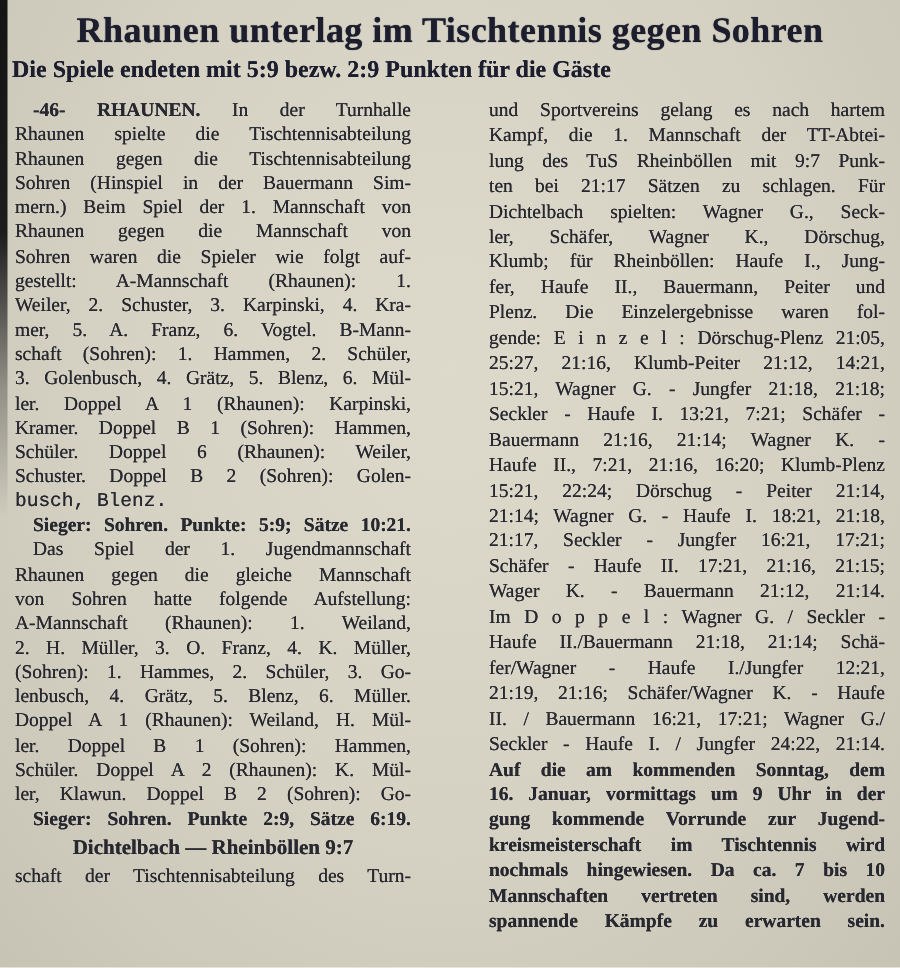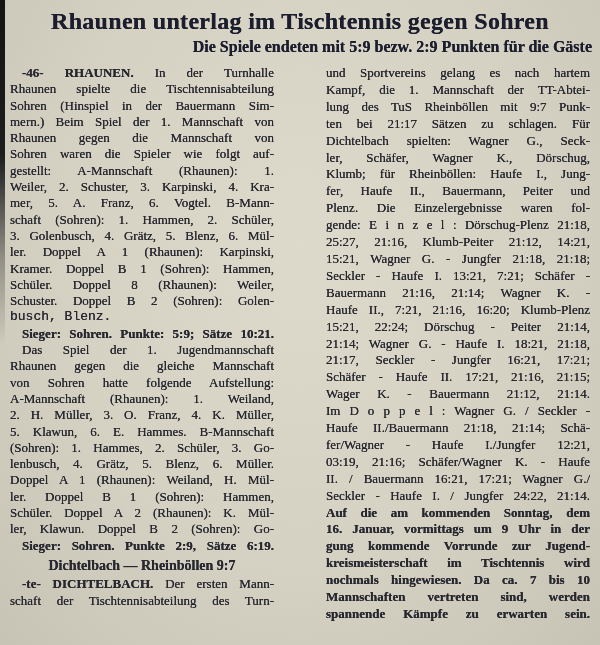--- a/index.html
+++ b/index.html
@@ -23,21 +23,21 @@
     pointer-events:none;
   }
   .headline{
     font-size:24px;font-weight:bold;text-align:center;
     color:var(--headline-ink);
     letter-spacing:0.3px;
     margin:4px 0 3px 0;
     text-shadow:0 0 0.6px currentColor;
   }
   .subheadline{
-    font-size:16px;font-weight:bold;text-align:right;
+    font-size:16px;font-weight:bold;text-align:left;
     color:var(--headline-ink);
     margin:0 0 9px 0;
     text-shadow:0 0 0.4px currentColor;
   }
   .columns{display:flex;gap:24px;padding:0 2px;}
   .col{flex:1;min-width:0;font-size:13px;}
   .col[data-col="0"]{line-height:16.3px;}
   .col[data-col="1"]{line-height:16.9px;margin-left:28px;}
   .line{
     text-align:justify;
@@ -60,77 +60,76 @@
 <body>
 
 <div class="scan">
   <div class="edge-left"></div>
   <div class="headline">Rhaunen unterlag im Tischtennis gegen Sohren</div>
   <div class="subheadline">Die Spiele endeten mit 5:9 bezw. 2:9 Punkten für die Gäste</div>
   <div class="columns">
     <div class="col" data-col="0">
         <div class="line indent"><span class="b">-46- RHAUNEN. </span><span>In der Turnhalle</span></div>
         <div class="line"><span>Rhaunen spielte die Tischtennisabteilung</span></div>
+        <div class="line"><span>Rhaunen gegen die Tischtennisabteilung</span></div>
         <div class="line"><span>Sohren (Hinspiel in der Bauermann Sim-</span></div>
         <div class="line"><span>mern.) Beim Spiel der 1. Mannschaft von</span></div>
         <div class="line"><span>Rhaunen gegen die Mannschaft von</span></div>
         <div class="line"><span>Sohren waren die Spieler wie folgt auf-</span></div>
         <div class="line"><span>gestellt: A-Mannschaft (Rhaunen): 1.</span></div>
         <div class="line"><span>Weiler, 2. Schuster, 3. Karpinski, 4. Kra-</span></div>
         <div class="line"><span>mer, 5. A. Franz, 6. Vogtel. B-Mann-</span></div>
         <div class="line"><span>schaft (Sohren): 1. Hammen, 2. Schüler,</span></div>
         <div class="line"><span>3. Golenbusch, 4. Grätz, 5. Blenz, 6. Mül-</span></div>
         <div class="line"><span>ler. Doppel A 1 (Rhaunen): Karpinski,</span></div>
         <div class="line"><span>Kramer. Doppel B 1 (Sohren): Hammen,</span></div>
-        <div class="line"><span>Schüler. Doppel 8 (Rhaunen): Weiler,</span></div>
+        <div class="line"><span>Schüler. Doppel 6 (Rhaunen): Weiler,</span></div>
         <div class="line"><span>Schuster. Doppel B 2 (Sohren): Golen-</span></div>
         <div class="line nojust"><span>busch, Blenz.</span></div>
         <div class="line bold indent"><span>Sieger: Sohren. Punkte: 5:9; Sätze 10:21.</span></div>
         <div class="line indent"><span>Das Spiel der 1. Jugendmannschaft</span></div>
         <div class="line"><span>Rhaunen gegen die gleiche Mannschaft</span></div>
         <div class="line"><span>von Sohren hatte folgende Aufstellung:</span></div>
         <div class="line"><span>A-Mannschaft (Rhaunen): 1. Weiland,</span></div>
         <div class="line"><span>2. H. Müller, 3. O. Franz, 4. K. Müller,</span></div>
-        <div class="line"><span>5. Klawun, 6. E. Hammes. B-Mannschaft</span></div>
         <div class="line"><span>(Sohren): 1. Hammes, 2. Schüler, 3. Go-</span></div>
         <div class="line"><span>lenbusch, 4. Grätz, 5. Blenz, 6. Müller.</span></div>
         <div class="line"><span>Doppel A 1 (Rhaunen): Weiland, H. Mül-</span></div>
         <div class="line"><span>ler. Doppel B 1 (Sohren): Hammen,</span></div>
         <div class="line"><span>Schüler. Doppel A 2 (Rhaunen): K. Mül-</span></div>
         <div class="line"><span>ler, Klawun. Doppel B 2 (Sohren): Go-</span></div>
         <div class="line bold indent"><span>Sieger: Sohren. Punkte 2:9, Sätze 6:19.</span></div>
         <div class="line heading"><span>Dichtelbach — Rheinböllen 9:7</span></div>
-        <div class="line indent"><span class="b">-te- DICHTELBACH. </span><span>Der ersten Mann-</span></div>
         <div class="line"><span>schaft der Tischtennisabteilung des Turn-</span></div>
       </div>
     <div class="col" data-col="1">
         <div class="line"><span>und Sportvereins gelang es nach hartem</span></div>
         <div class="line"><span>Kampf, die 1. Mannschaft der TT-Abtei-</span></div>
         <div class="line"><span>lung des TuS Rheinböllen mit 9:7 Punk-</span></div>
         <div class="line"><span>ten bei 21:17 Sätzen zu schlagen. Für</span></div>
         <div class="line"><span>Dichtelbach spielten: Wagner G., Seck-</span></div>
         <div class="line"><span>ler, Schäfer, Wagner K., Dörschug,</span></div>
         <div class="line"><span>Klumb; für Rheinböllen: Haufe I., Jung-</span></div>
         <div class="line"><span>fer, Haufe II., Bauermann, Peiter und</span></div>
         <div class="line"><span>Plenz. Die Einzelergebnisse waren fol-</span></div>
-        <div class="line"><span>gende: E i n z e l : Dörschug-Plenz 21:18,</span></div>
+        <div class="line"><span>gende: E i n z e l : Dörschug-Plenz 21:05,</span></div>
         <div class="line"><span>25:27, 21:16, Klumb-Peiter 21:12, 14:21,</span></div>
         <div class="line"><span>15:21, Wagner G. - Jungfer 21:18, 21:18;</span></div>
         <div class="line"><span>Seckler - Haufe I. 13:21, 7:21; Schäfer -</span></div>
         <div class="line"><span>Bauermann 21:16, 21:14; Wagner K. -</span></div>
         <div class="line"><span>Haufe II., 7:21, 21:16, 16:20; Klumb-Plenz</span></div>
         <div class="line"><span>15:21, 22:24; Dörschug - Peiter 21:14,</span></div>
         <div class="line"><span>21:14; Wagner G. - Haufe I. 18:21, 21:18,</span></div>
         <div class="line"><span>21:17, Seckler - Jungfer 16:21, 17:21;</span></div>
         <div class="line"><span>Schäfer - Haufe II. 17:21, 21:16, 21:15;</span></div>
         <div class="line"><span>Wager K. - Bauermann 21:12, 21:14.</span></div>
         <div class="line"><span>Im D o p p e l : Wagner G. / Seckler -</span></div>
         <div class="line"><span>Haufe II./Bauermann 21:18, 21:14; Schä-</span></div>
         <div class="line"><span>fer/Wagner - Haufe I./Jungfer 12:21,</span></div>
-        <div class="line"><span>03:19, 21:16; Schäfer/Wagner K. - Haufe</span></div>
+        <div class="line"><span>21:19, 21:16; Schäfer/Wagner K. - Haufe</span></div>
         <div class="line"><span>II. / Bauermann 16:21, 17:21; Wagner G./</span></div>
         <div class="line"><span>Seckler - Haufe I. / Jungfer 24:22, 21:14.</span></div>
         <div class="line bold"><span>Auf die am kommenden Sonntag, dem</span></div>
         <div class="line bold"><span>16. Januar, vormittags um 9 Uhr in der</span></div>
         <div class="line bold"><span>gung kommende Vorrunde zur Jugend-</span></div>
         <div class="line bold"><span>kreismeisterschaft im Tischtennis wird</span></div>
         <div class="line bold"><span>nochmals hingewiesen. Da ca. 7 bis 10</span></div>
         <div class="line bold"><span>Mannschaften vertreten sind, werden</span></div>
         <div class="line bold"><span>spannende Kämpfe zu erwarten sein.</span></div>
       </div>

